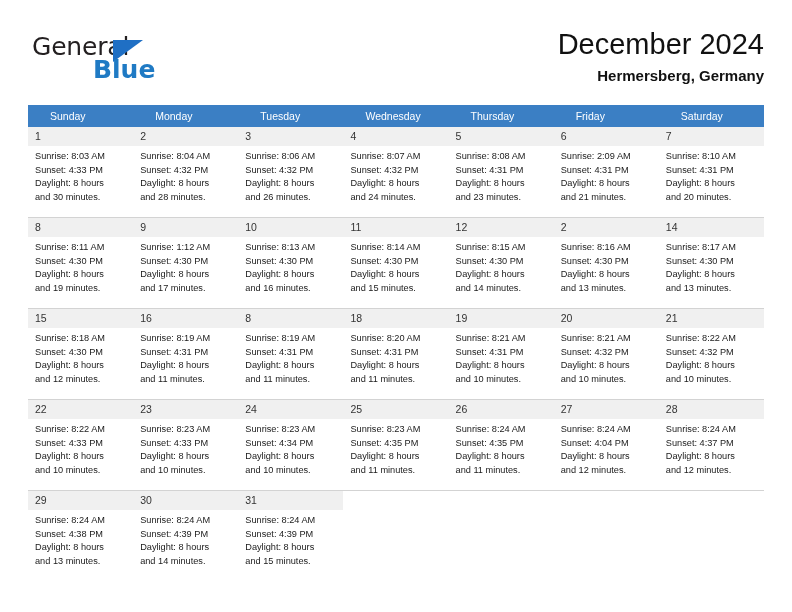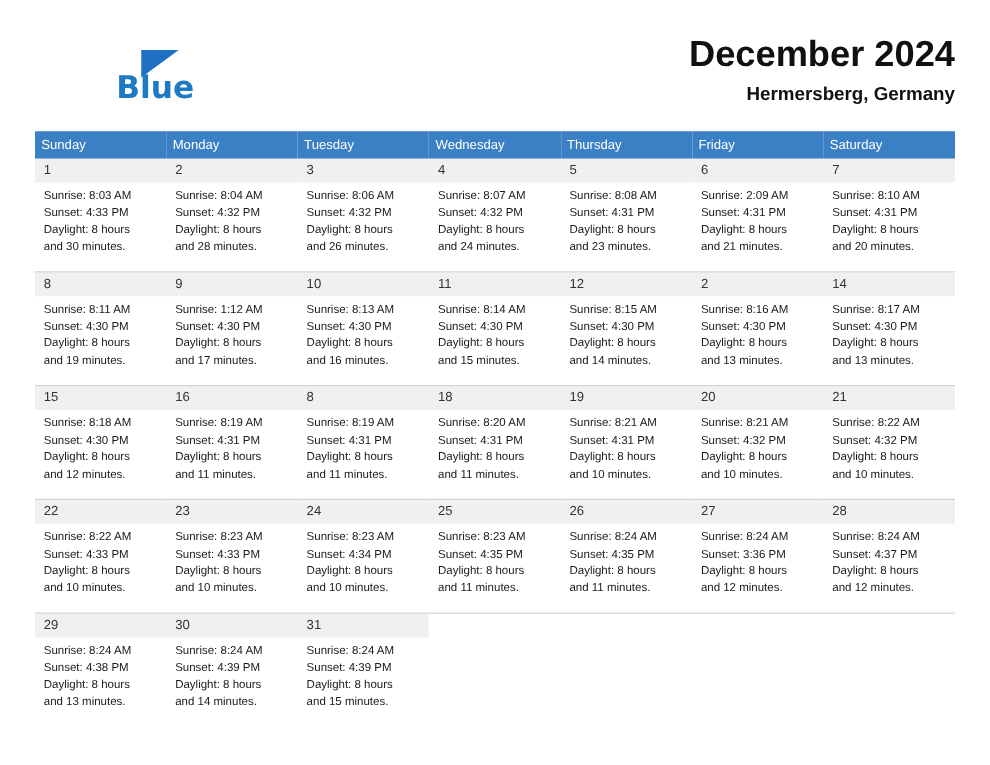--- a/index.html
+++ b/index.html
@@ -72,21 +72,21 @@
     position: absolute;
     right: 0;
     top: 0;
     text-align: right;
   }
   .cal-title {
     font-size: 29px;
     color: #111111;
     line-height: 36px;
     white-space: nowrap;
-    font-weight: 700;
+    font-weight: 400;
   }
   .cal-subtitle {
     font-size: 15px;
     color: #111111;
     line-height: 22px;
     margin-top: 3px;
     white-space: nowrap;
     font-weight: 700;
   }
 
@@ -98,21 +98,21 @@
     width: 736px;
     border-collapse: collapse;
     table-layout: fixed;
   }
   .calendar th {
     background: #3b7fc4;
     color: #ffffff;
     font-size: 10.5px;
     font-weight: 400;
     text-align: left;
-    padding: 5px 0 5px 5px;
+    padding: 5px 0 5px 22px;
     height: 11px;
     border: none;
     margin-top: 36px;
   }
   .calendar td {
     vertical-align: top;
     padding: 0;
     width: 105.1px;
     border: none;
   }
@@ -158,20 +158,21 @@
   }
 </style>
 </head>
 <body>
 
 <div class="page">
 
   <div class="header">
 
     <div class="logo">
+      <span class="logo-general">General</span>
       <span class="logo-triangle"></span>
       <span class="logo-blue">Blue</span>
     </div>
 
     <div class="title-block">
       <div class="cal-title">December 2024</div>
       <div class="cal-subtitle">Hermersberg, Germany</div>
     </div>
 
   </div>
@@ -507,21 +508,21 @@
                 <div>Daylight: 8 hours</div>
                 <div>and 11 minutes.</div>
               </div>
             </div>
           </td>
           <td>
             <div class="cell-inner filled">
               <div class="daynum">27</div>
               <div class="details">
                 <div>Sunrise: 8:24 AM</div>
-                <div>Sunset: 3:36 PM</div>
+                <div>Sunset: 4:04 PM</div>
                 <div>Daylight: 8 hours</div>
                 <div>and 12 minutes.</div>
               </div>
             </div>
           </td>
           <td>
             <div class="cell-inner filled">
               <div class="daynum">28</div>
               <div class="details">
                 <div>Sunrise: 8:24 AM</div>

